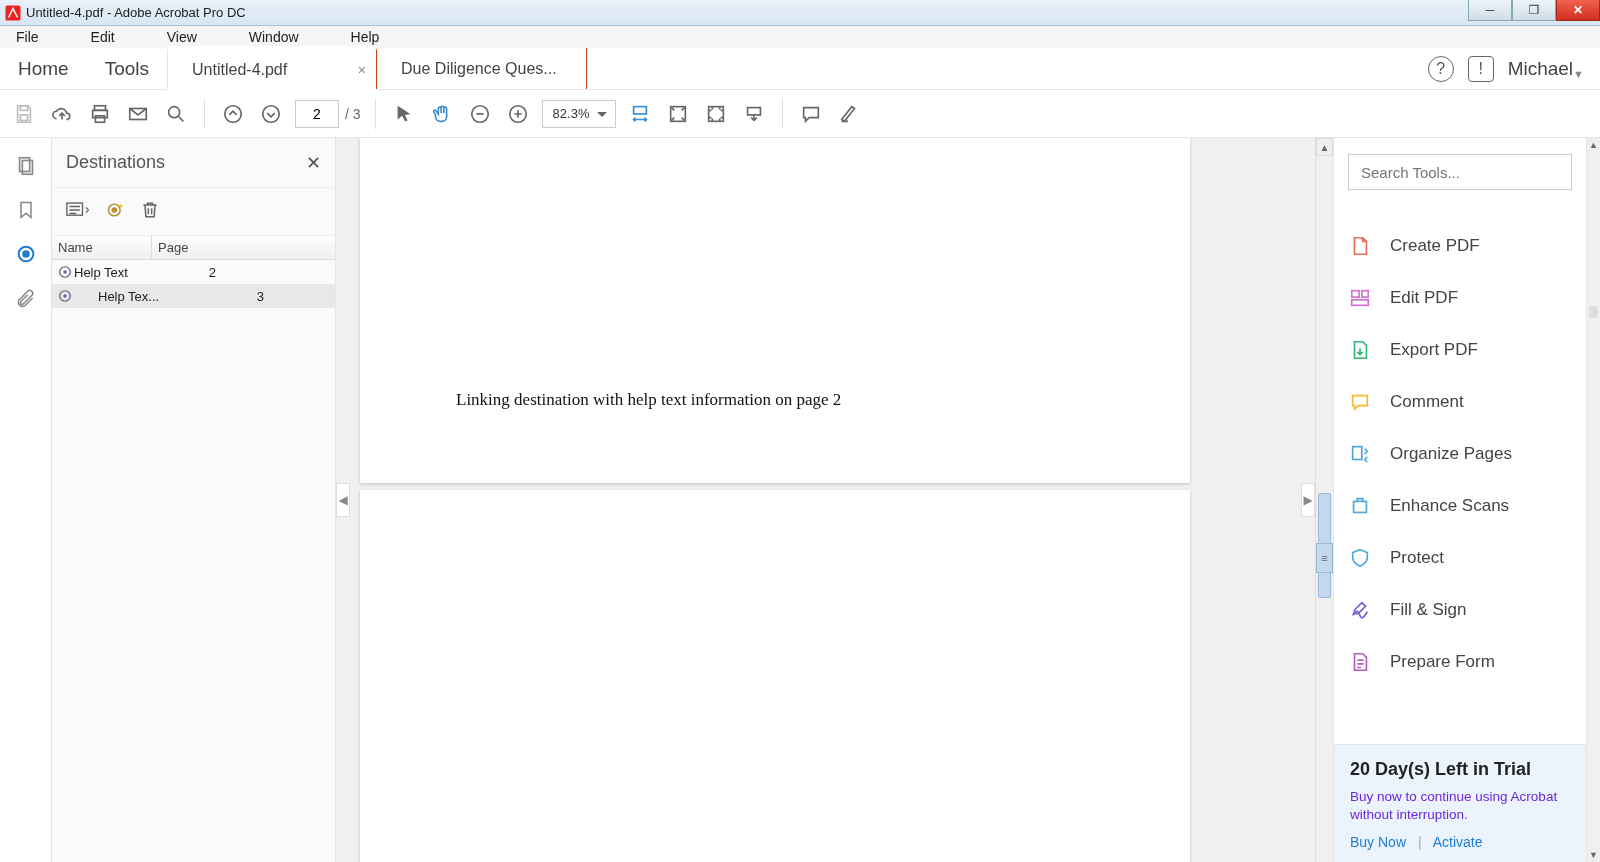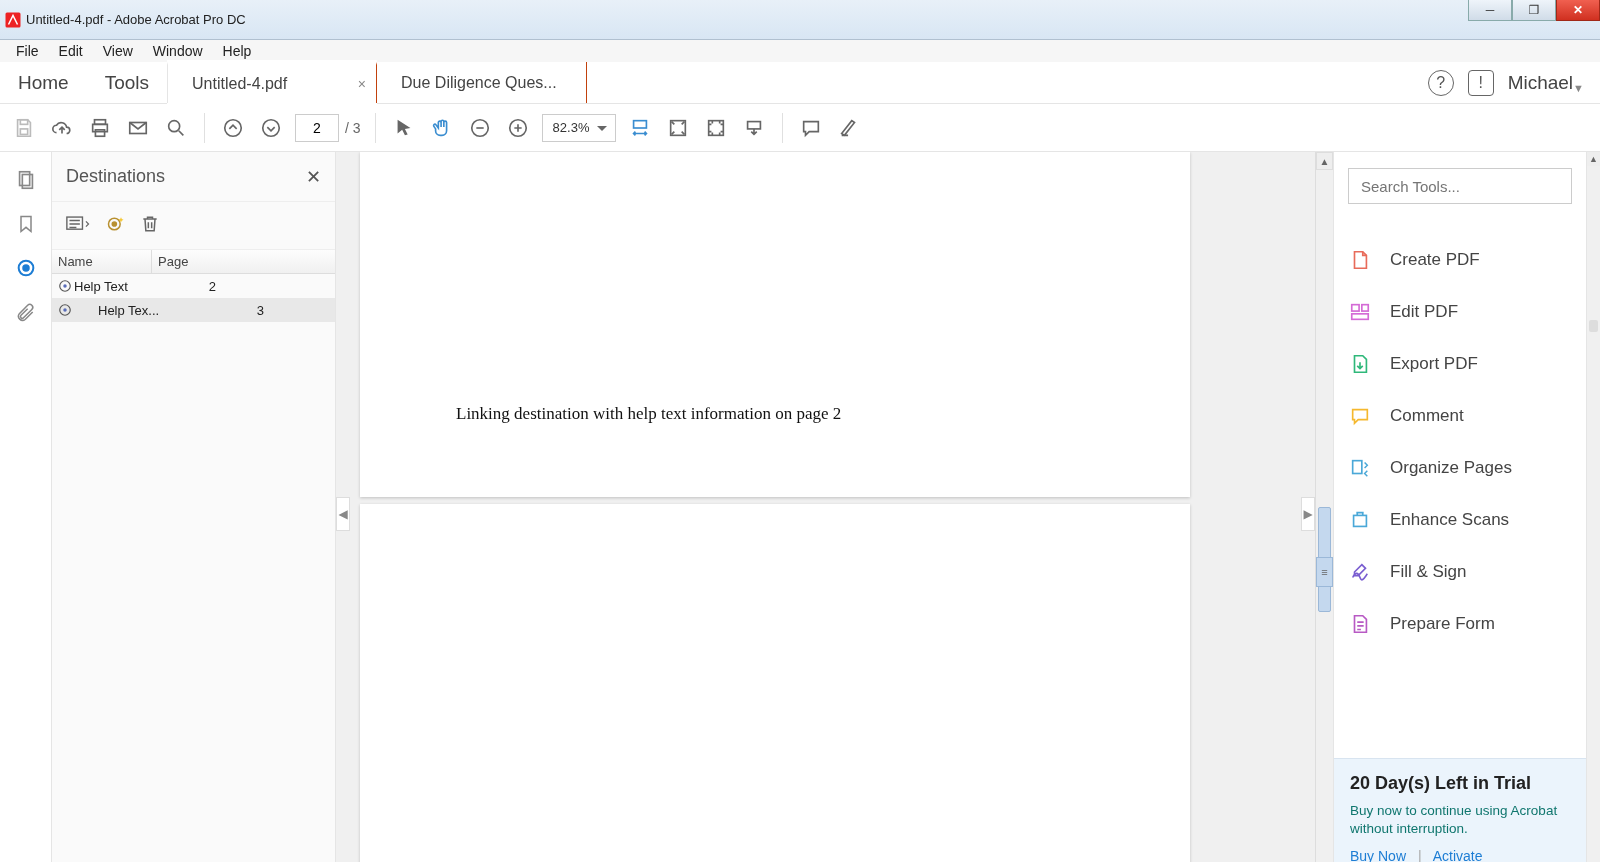--- a/index.html
+++ b/index.html
@@ -1,27 +1,27 @@
 <!DOCTYPE html>
 <html><head>
 <meta charset="utf-8">
 <style>
 * { margin:0; padding:0; box-sizing:border-box; font-family:"Segoe UI",Arial,sans-serif; }
 body { width:1600px; height:862px; overflow:hidden; background:#fff; font-size:14px; color:#333; }
 
 
-.titlebar { height:40px; background:linear-gradient(#e8f0f8,#d8e6f4); border-bottom:1px solid #b0c0d0; display:flex; align-items:center; padding:0 0 0 4px; }
+.titlebar { height:26px; background:linear-gradient(#e8f0f8,#d8e6f4); border-bottom:1px solid #b0c0d0; display:flex; align-items:center; padding:0 0 0 4px; }
 .titlebar .app-icon { width:18px; height:18px; margin-right:4px; }
 .titlebar .title { font-size:13px; color:#222; flex:1; }
 .titlebar .sysbtns { display:flex; height:100%; }
 .titlebar .sysbtn { width:44px; height:22px; border:1px solid #8aa; background:linear-gradient(#eef4fa,#d0dce8); display:flex; align-items:center; justify-content:center; font-size:12px; margin-top:-1px; }
 .titlebar .sysbtn.close { background:linear-gradient(#f06050,#d03020); border-color:#a02818; color:#fff; font-weight:bold; }
 
 
-.menubar { height:22px; background:#f6f6f6; display:flex; align-items:center; padding:0 6px; font-size:14px; color:#222; }
+.menubar { height:22px; background:#f6f6f6; display:flex; align-items:center; padding:0 6px; font-size:14px; color:#222;gap:32px; }
 .menubar .mitem { padding:0 10px; cursor:default; }
 
 
 .tabbar { height:42px; background:#fff; border-bottom:1px solid #e5e5e5; display:flex; align-items:stretch; }
 .tabbar .home, .tabbar .tools { padding:0 18px; display:flex; align-items:center; color:#444; font-size:19px; }
 .tabbar .doctab { min-width:210px; padding:0 24px; display:flex; align-items:center; border-right:1px solid #c2410c; color:#444; font-size:16px; position:relative; }
 .tabbar .doctab.active { border-top:3px solid transparent; border-left:1px solid #e5e5e5; box-shadow:0 -2px 0 #fff, 0 1px 0 #fff; }
 .tabbar .doctab .close-x { position:absolute; right:10px; color:#888; font-size:14px; }
 .tabbar .spacer { flex:1; }
 .tabbar .right { display:flex; align-items:center; gap:14px; padding-right:16px; }
@@ -73,21 +73,21 @@
 .docarea .pgtext { position:absolute; top:252px; left:96px; font-family:Georgia,'Times New Roman',serif; font-size:17px; color:#111; }
 
 .rpanel { width:253px; border-left:1px solid #e5e5e5; display:flex; flex-direction:column; background:#fff;gap:16px; }
 .rpanel .search { margin:16px 14px 14px; }
 .rpanel .search input { width:100%; height:36px; border:1px solid #ccc; padding:0 12px; font-size:15px; color:#666; }
 .rpanel .rlist { flex:1; overflow:hidden; }
 .rpanel .ritm { height:52px; display:flex; align-items:center; padding-left:14px; gap:18px; font-size:17px; color:#444; }
 .rpanel .ritm .ri-icon { width:24px; height:24px; display:flex; align-items:center; justify-content:center; }
 .rpanel .trial { background:#ebf4fc; padding:14px 16px 12px; border-top:1px solid #d8e4f0; }
 .rpanel .trial h3 { font-size:18px; font-weight:600; color:#222; margin-bottom:8px; }
-.rpanel .trial p { font-size:13.5px; color:#0f766e; line-height:1.35; margin-bottom:10px; }
+.rpanel .trial p { font-size:13.5px; color:#6d28d9; line-height:1.35; margin-bottom:10px; }
 .rpanel .trial .links { font-size:14px; color:#1d7dd4; }
 .rpanel .trial .links span.sep2 { color:#aaa; margin:0 8px; }
 .rscroll { width:14px; background:#f0f0f0; border-left:1px solid #e5e5e5; position:relative; }
 .rscroll .arrow { position:absolute; left:0; right:0; height:14px; background:#eee; color:#666; font-size:9px; display:flex; align-items:center; justify-content:center; }
 .rscroll .arrow.up { top:0; }
 .rscroll .arrow.dn { bottom:0; }
 .rscroll .grip { position:absolute; left:2px; right:2px; top:168px; height:12px; background:#ddd; border-radius:2px; }
 </style>
 </head>
 <body>
@@ -390,20 +390,28 @@
           <span class="ri-icon">
             <svg width="22" height="22" viewBox="0 0 24 24" fill="none" stroke="#4aa8d8" stroke-width="1.8">
               <rect x="5" y="7" width="14" height="12"></rect>
               <path d="M8 4h8M9 7v-3M15 7v-3"></path>
             </svg>
           </span>
           <span>Enhance Scans</span>
         </div>
         <div class="ritm">
           <span class="ri-icon">
+            <svg width="22" height="22" viewBox="0 0 24 24" fill="none" stroke="#4aa8d8" stroke-width="1.8">
+              <path d="M12 3l8 3v5c0 5-3.5 8-8 10-4.5-2-8-5-8-10V6z"></path>
+            </svg>
+          </span>
+          <span>Protect</span>
+        </div>
+        <div class="ritm">
+          <span class="ri-icon">
             <svg width="22" height="22" viewBox="0 0 24 24" fill="none" stroke="#7a5ed0" stroke-width="1.8">
               <path d="M4 18c3-6 6-6 8 0s5 0 8-4"></path>
               <path d="M14 4l4 4-8 8H6v-4z"></path>
             </svg>
           </span>
           <span>Fill &amp; Sign</span>
         </div>
         <div class="ritm">
           <span class="ri-icon">
             <svg width="22" height="22" viewBox="0 0 24 24" fill="none" stroke="#b85ac4" stroke-width="1.8">

